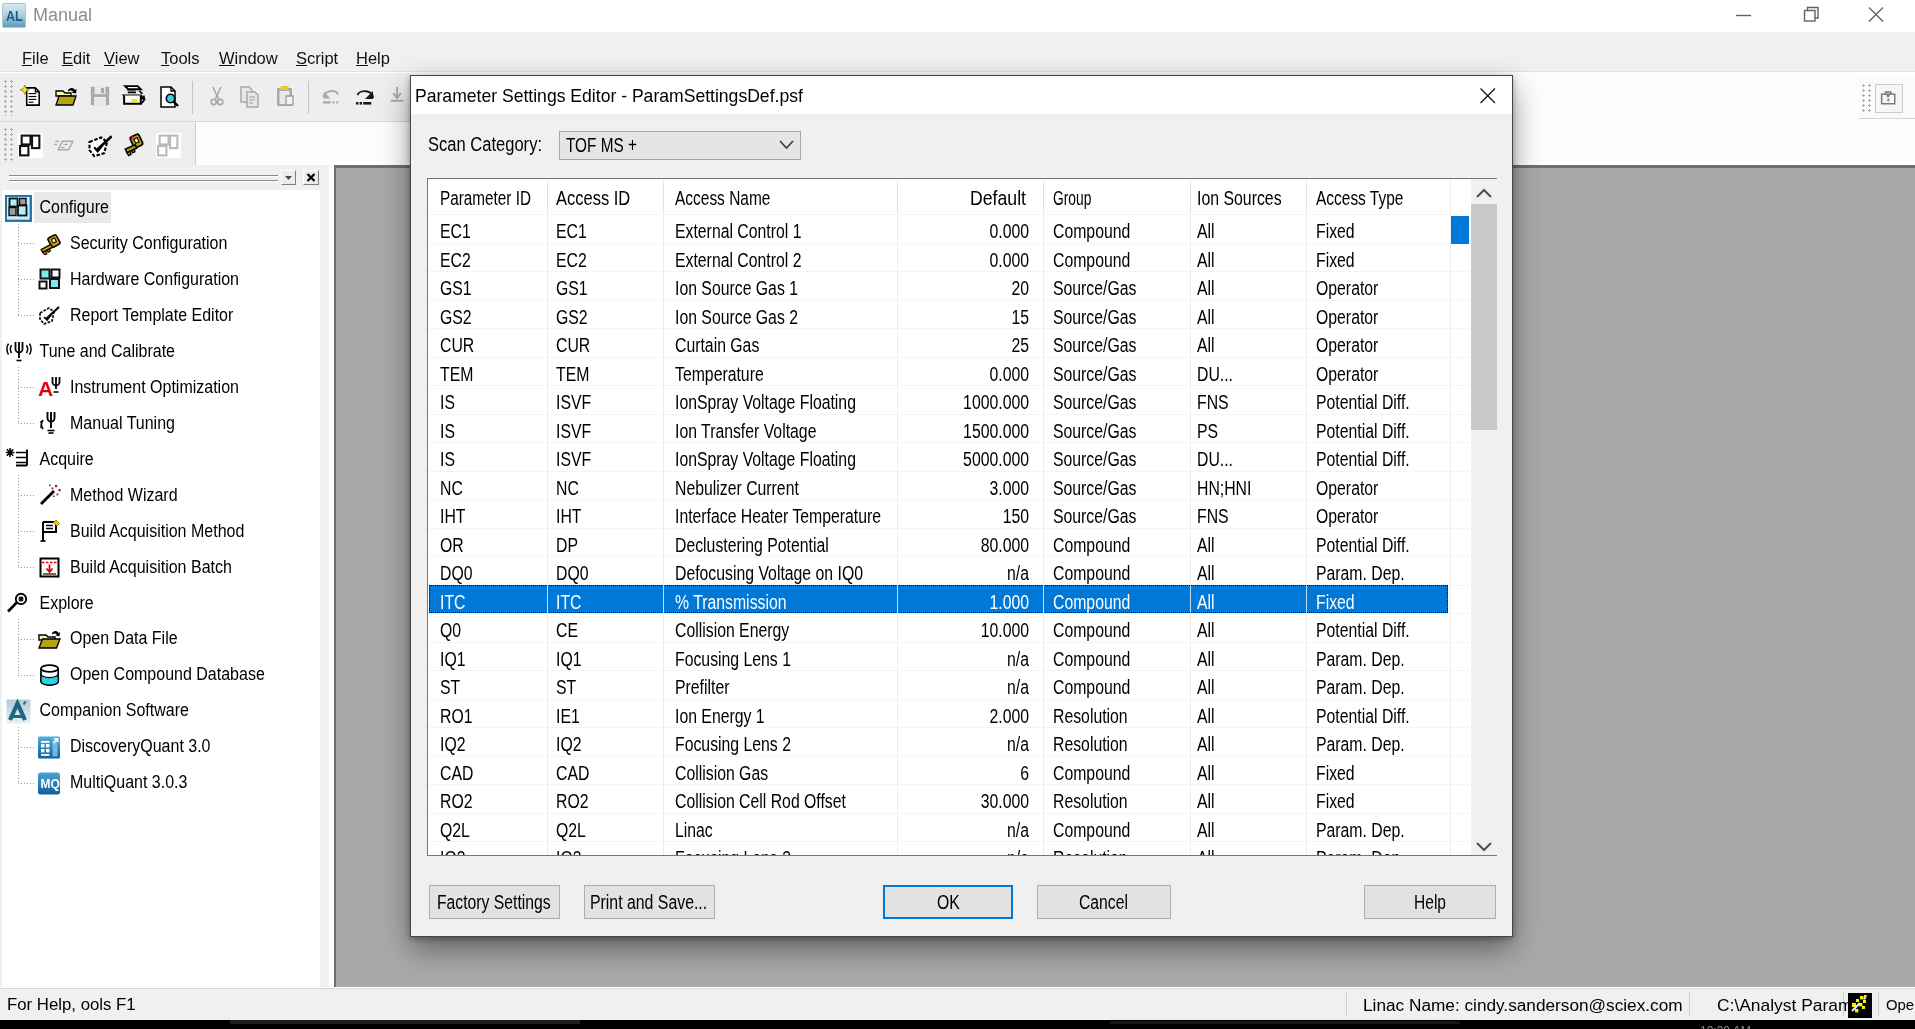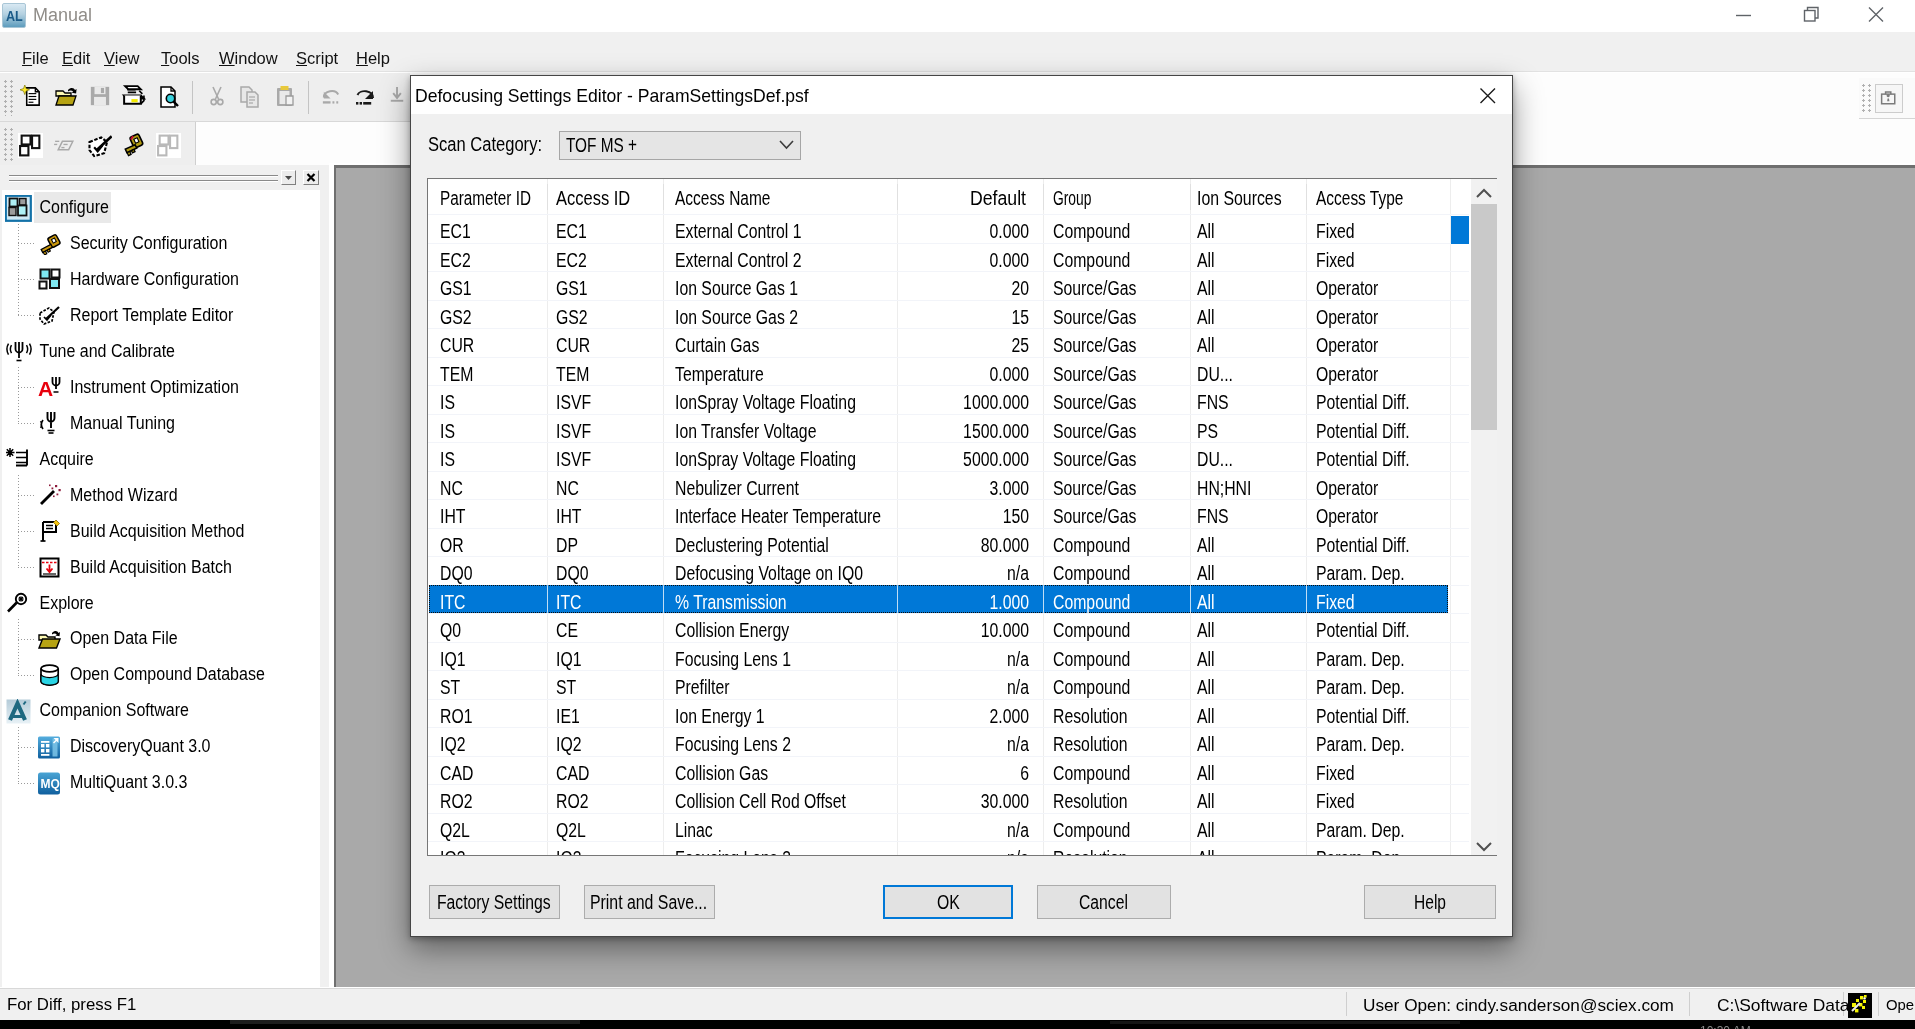--- a/index.html
+++ b/index.html
@@ -362,21 +362,21 @@
         <stop offset="0" stop-color="#4aa4d4"></stop>
         <stop offset="1" stop-color="#0f5f9e"></stop>
       </linearGradient>
     </defs>
     <rect x="1" y="1.5" width="22" height="22" rx="2.5" fill="url(#mg)"></rect>
     <text x="3.4" y="17.3" font-family="Liberation Sans" font-size="12" font-weight="bold" fill="#fff">MQ</text>
   </svg>
 <div class="ab txt tt" style="left:70px;top:773.2px;font-size:16px;color:#000;">MultiQuant 3.0.3</div>
 <div class="ab" style="left:410px;top:75px;width:1103px;height:862px;background:#f0f0f0;border:1px solid #464646;box-shadow:0 12px 28px rgba(0,0,0,0.42),0 2px 6px rgba(0,0,0,0.3);"></div>
 <div class="ab" style="left:411px;top:76px;width:1101px;height:38px;background:#ffffff;"></div>
-<div class="ab txt" style="left:415px;top:86px;font-size:17.58px;color:#000;">Defocusing Settings Editor - ParamSettingsDef.psf</div>
+<div class="ab txt" style="left:415px;top:86px;font-size:17.58px;color:#000;">Parameter Settings Editor - ParamSettingsDef.psf</div>
 <svg class="ab" style="left:1478px;top:86px;" width="20" height="20" viewBox="0 0 20 20">
     <path d="M2.5 2.5 L17 17 M17 2.5 L2.5 17" stroke="#1a1a1a" stroke-width="1.4" fill="none"></path>
   </svg>
 <div class="ab txt bmp" style="left:428px;top:133.5px;transform:scaleX(0.8269);color:#000;">Scan Category:</div>
 <div class="ab" style="left:559px;top:131px;width:242px;height:29px;background:#e5e5e5;border:1px solid #a6a6a6;"></div>
 <div class="ab txt bmp" style="left:566px;top:135px;transform:scaleX(0.7682);color:#000;">TOF MS +</div>
 <svg class="ab" style="left:778px;top:139px;" width="17" height="12" viewBox="0 0 17 12">
     <path d="M2 2 l6.5 7 6.5 -7" fill="none" stroke="#3c3c3c" stroke-width="1.6"></path>
   </svg>
 <div class="ab" style="left:427px;top:178px;width:1070px;height:678px;background:#ffffff;border:1px solid #767676;"></div>
@@ -608,27 +608,27 @@
 <div class="ab txt bmp" style="left:437.4px;top:892px;transform:scaleX(0.7867);color:#000;">Factory Settings</div>
 <div class="ab" style="left:583.5px;top:885px;width:131px;height:34px;background:#e2e2e2;border:1px solid #acacac;"></div>
 <div class="ab txt bmp" style="left:590.4px;top:892px;transform:scaleX(0.7925);color:#000;">Print and Save...</div>
 <div class="ab" style="left:883px;top:885px;width:130px;height:34px;background:#e2e2e2;border:2px solid #0078d7;"></div>
 <div class="ab txt bmp" style="left:936.6px;top:892px;transform:scaleX(0.7887);color:#000;">OK</div>
 <div class="ab" style="left:1037px;top:885px;width:133.5px;height:34px;background:#e2e2e2;border:1px solid #acacac;"></div>
 <div class="ab txt bmp" style="left:1079.3px;top:892px;transform:scaleX(0.7853);color:#000;">Cancel</div>
 <div class="ab" style="left:1364px;top:885px;width:131.5px;height:34px;background:#e2e2e2;border:1px solid #acacac;"></div>
 <div class="ab txt bmp" style="left:1413.8px;top:892px;transform:scaleX(0.7778);color:#000;">Help</div>
 <div class="ab" style="left:0;top:988px;width:1915px;height:32px;background:#f0f0f0;border-top:1px solid #d8d8d8;"></div>
-<div class="ab txt" style="left:7px;top:995px;font-size:16.79px;line-height:20px;color:#000;">For Diff, press F1</div>
+<div class="ab txt" style="left:7px;top:995px;font-size:16.79px;line-height:20px;color:#000;">For Help, ools F1</div>
 <div class="ab" style="left:1346px;top:992px;width:1px;height:24px;background:#cfcfcf;"></div>
 <div class="ab" style="left:1689px;top:992px;width:1px;height:24px;background:#cfcfcf;"></div>
 <div class="ab" style="left:1843px;top:992px;width:1px;height:24px;background:#cfcfcf;"></div>
 <div class="ab" style="left:1878px;top:992px;width:1px;height:24px;background:#cfcfcf;"></div>
-<div class="ab txt" style="left:1363px;top:995px;font-size:17.23px;line-height:20px;color:#000;">User Open: cindy.sanderson@sciex.com</div>
-<div class="ab txt" style="left:1717px;top:995px;font-size:17.42px;line-height:20px;color:#000;">C:\Software Data</div>
+<div class="ab txt" style="left:1363px;top:995px;font-size:17.23px;line-height:20px;color:#000;">Linac Name: cindy.sanderson@sciex.com</div>
+<div class="ab txt" style="left:1717px;top:995px;font-size:17.42px;line-height:20px;color:#000;">C:\Analyst Param</div>
 <div class="ab" style="left:1848px;top:993px;width:24px;height:25px;background:#000;"></div>
 <svg class="ab" style="left:1848px;top:993px;" width="24" height="25" viewBox="0 0 24 25">
     <g fill="#f4f400">
       <rect x="4" y="10" width="4" height="4"></rect>
       <rect x="8" y="6" width="3" height="3"></rect>
       <rect x="12" y="3" width="3.4" height="3.4"></rect>
       <rect x="15" y="7" width="3" height="3"></rect>
       <rect x="11" y="10" width="3.4" height="3.4"></rect>
       <rect x="14" y="13" width="3" height="3"></rect>
       <rect x="7" y="16" width="3.4" height="3.4"></rect>

